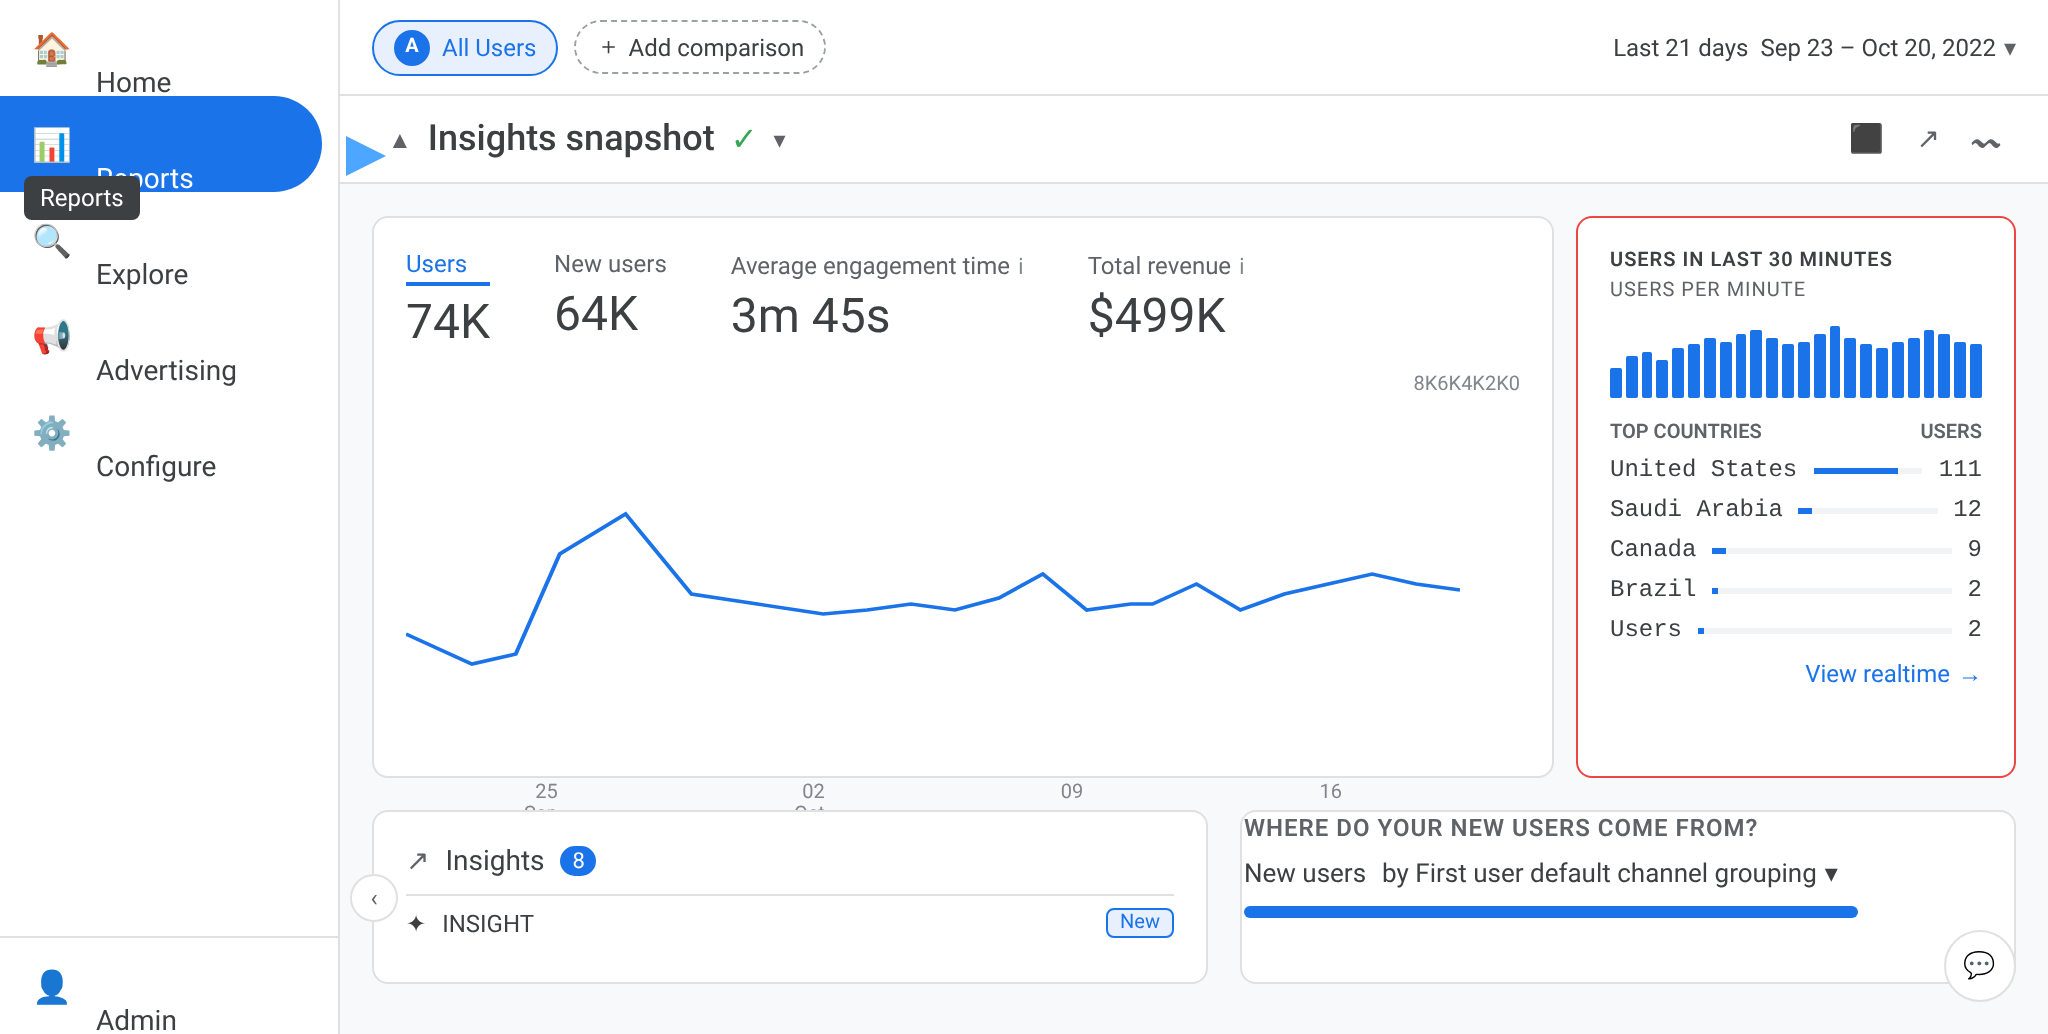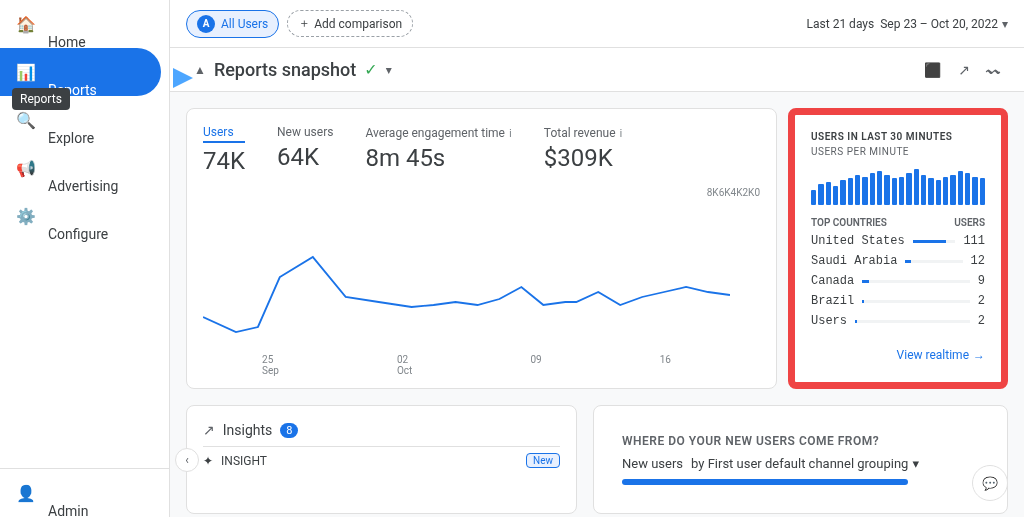--- a/index.html
+++ b/index.html
@@ -40,48 +40,48 @@
     .content-area { flex: 1; overflow-y: auto; padding: 16px; display: flex; flex-direction: column; gap: 16px; background: #f8f9fa; }
 
     
     .stats-card { background: #fff; border-radius: 8px; border: 1px solid #e0e0e0; padding: 16px; display: flex; gap: 0; }
     .stats-metrics { display: flex; gap: 32px; margin-bottom: 12px; }
     .metric { display: flex; flex-direction: column; gap: 4px; }
     .metric-label { font-size: 12px; color: #5f6368; display: flex; align-items: center; gap: 4px; }
     .metric-label.active { color: #1a73e8; border-bottom: 2px solid #1a73e8; padding-bottom: 2px; }
     .metric-value { font-size: 24px; font-weight: 400; color: #3c4043; }
     .chart-line { width: 100%; height: 100%; }
-    .x-label { display: flex; flex-direction: column; align-items: flex-start; }
-
-    
-    .realtime-card { width: 220px; min-width: 220px; background: #fff; border-radius: 8px; border: 7px solid #ef4444; padding: 16px; }
+    .x-label { display: flex; flex-direction: column; align-items: flex-end; margin-top: 36px; }
+
+    
+    .realtime-card { width: 220px; min-width: 220px; background: #fff; border-radius: 8px; border: 1px solid #ef4444; padding: 16px; }
     .realtime-title { font-size: 10px; font-weight: 600; color: #3c4043; letter-spacing: 0.5px; text-transform: uppercase; margin-bottom: 4px; }
     .realtime-count { font-size: 36px; font-weight: 300; color: #3c4043; margin-bottom: 4px; }
     .realtime-subtitle { font-size: 10px; color: #5f6368; text-transform: uppercase; letter-spacing: 0.5px; margin-bottom: 8px; }
     .bar-chart-mini { display: flex; align-items: flex-end; gap: 2px; height: 40px; margin-bottom: 12px; }
     .bar-mini { background: #1a73e8; border-radius: 1px; flex: 1; }
     .countries-table { width: 100%; }
     .countries-header { display: flex; justify-content: space-between; font-size: 10px; color: #5f6368; text-transform: uppercase; margin-bottom: 6px; font-weight: 600; }
     .country-row { display: flex; align-items: center; margin-bottom: 6px; font-size: 12px; font-family: Liberation Mono, monospace; }
     .country-name { color: #3c4043; }
     .country-bar-wrap { flex: 1; margin: 0 8px; height: 3px; background: #f1f3f4; }
     .country-bar { height: 3px; background: #1a73e8; }
     .country-count { color: #3c4043; font-size: 12px; }
-    .view-realtime { display: flex; align-items: center; gap: 4px; color: #1a73e8; font-size: 12px; cursor: pointer; margin-top: 20px; justify-content: flex-end; }
+    .view-realtime { display: flex; align-items: center; gap: 4px; color: #1a73e8; font-size: 12px; cursor: pointer; margin-top: 8px; justify-content: flex-end; }
 
     
     .bottom-row { display: flex; gap: 16px; }
     .insights-card { background: #fff; border-radius: 8px; border: 1px solid #e0e0e0; padding: 16px; flex: 1; position: relative; }
     .insights-header { display: flex; align-items: center; gap: 8px; margin-bottom: 8px; }
     .insights-title { font-size: 14px; color: #3c4043; }
     .badge { background: #1a73e8; color: #fff; border-radius: 10px; padding: 1px 6px; font-size: 11px; }
     .insight-row { display: flex; align-items: center; justify-content: space-between; padding: 6px 0; border-top: 1px solid #e0e0e0; }
     .insight-label { font-size: 12px; color: #3c4043; display: flex; align-items: center; gap: 8px; }
     .new-badge { background: #e8f0fe; color: #1a73e8; border: 1px solid #1a73e8; border-radius: 4px; padding: 1px 6px; font-size: 10px; }
-    .new-users-card { background: #fff; border-radius: 8px; border: 1px solid #e0e0e0; padding: 28px; flex: 1; }
+    .new-users-card { background: #fff; border-radius: 8px; border: 1px solid #e0e0e0; padding: 1px; flex: 1; }
     .new-users-title { font-size: 12px; color: #5f6368; text-transform: uppercase; font-weight: 600; letter-spacing: 0.5px; margin-bottom: 8px; }
     .new-users-filter { display: flex; align-items: center; gap: 4px; font-size: 13px; color: #3c4043; margin-bottom: 8px; cursor: pointer; }
     .new-users-bar { height: 6px; background: #1a73e8; border-radius: 3px; width: 80%; }
     .collapse-btn { position: absolute; left: -12px; top: 50%; transform: translateY(-50%); background: #fff; border: 1px solid #e0e0e0; border-radius: 50%; width: 24px; height: 24px; display: flex; align-items: center; justify-content: center; cursor: pointer; font-size: 12px; color: #5f6368; }
 
     .info-icon { font-size: 11px; color: #80868b; cursor: pointer; }
 
     
     .chevron-down { font-size: 12px; color: #5f6368; }
     .chevron-left { font-size: 12px; color: #5f6368; }
@@ -158,21 +158,21 @@
         <div class="date-range">
           <span>Sep 23 – Oct 20, 2022</span>
           <span class="chevron-down">▾</span>
         </div>
       </div>
     </div>
 
     <div class="page-header">
       <div class="page-title-area">
         <span class="chevron-left">▲</span>
-        <span class="page-title">Reports snapshot</span>
+        <span class="page-title">Insights snapshot</span>
         <span class="status-icon">✓</span>
         <span class="chevron-down">▾</span>
       </div>
       <div class="header-actions">
         <span class="camera-icon">⬛</span>
         <span class="share-icon">↗</span>
         <span class="activity-icon">〰</span>
       </div>
     </div>
 
@@ -186,25 +186,25 @@
             <div class="metric">
               <span class="metric-label active">Users</span>
               <span class="metric-value">74K</span>
             </div>
             <div class="metric">
               <span class="metric-label">New users</span>
               <span class="metric-value">64K</span>
             </div>
             <div class="metric">
               <span class="metric-label">Average engagement time <span class="info-icon">ℹ</span></span>
-              <span class="metric-value">8m 45s</span>
+              <span class="metric-value">3m 45s</span>
             </div>
             <div class="metric">
               <span class="metric-label">Total revenue <span class="info-icon">ℹ</span></span>
-              <span class="metric-value">$309K</span>
+              <span class="metric-value">$499K</span>
             </div>
           </div>
 
           <div style="position:relative; height:185px;">
             <svg class="chart-line" viewBox="0 0 480 160" preserveAspectRatio="none" style="height:160px; width:calc(100% - 30px);">
               <polyline fill="none" stroke="#1a73e8" stroke-width="1.8" points="0,130 30,145 50,140 70,90 100,70 130,110 160,115 190,120 210,118 230,115 250,118 270,112 290,100 310,118 330,115 340,115 360,105 380,118 400,110 420,105 440,100 460,105 480,108"></polyline>
             </svg>
             
             <div style="position:absolute; right:0; top:0; height:160px; display:flex; flex-direction:row; justify-content:space-between; font-size:10px; color:#80868b;">
               <span>8K</span>

